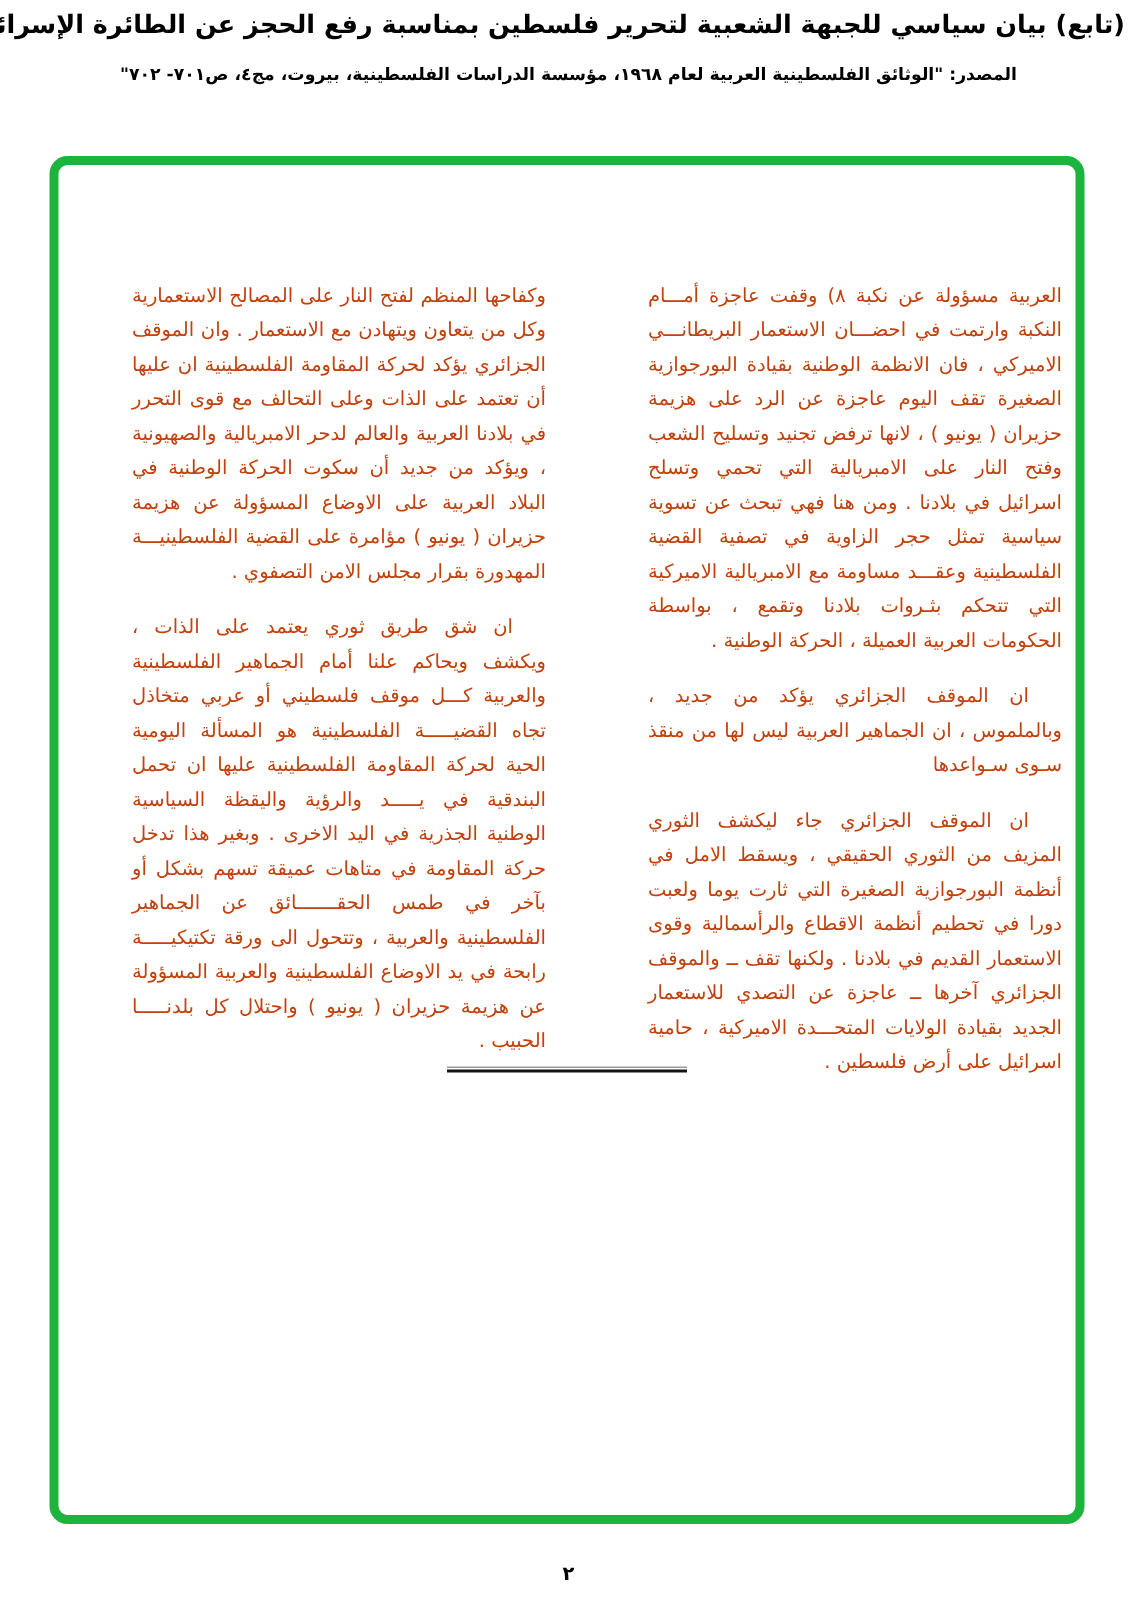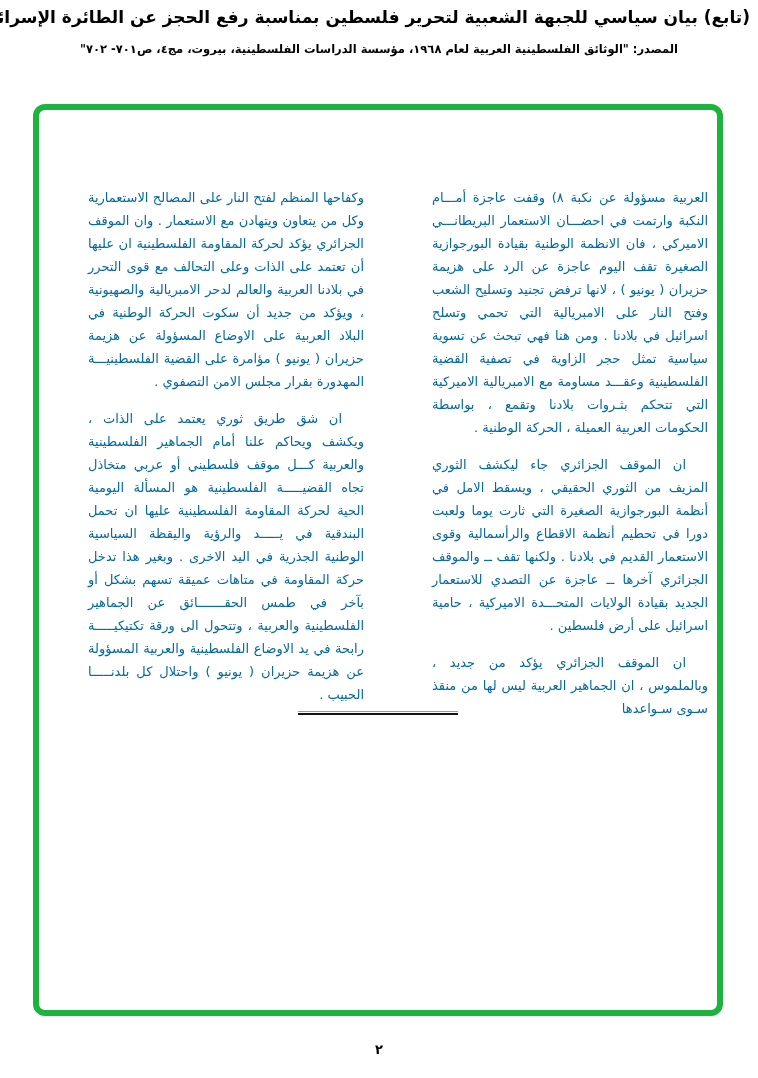--- a/index.html
+++ b/index.html
@@ -51,21 +51,21 @@
     display: flex;
     direction: rtl;            
     gap: 29px;
   }
   .col {
     flex: 1 1 0;
     direction: rtl;
     text-align: justify;
     font-size: 13px;
     line-height: 23px;
-    color: #0369a1;
+    color: #c2410c;
     margin-left: 39px;
   }
   .col p { margin: 0 0 14px 0; }
   .col p.indent { text-indent: 22px; }
 
   .divider {
     position: absolute;
     top: 601px;
     left: 50%;
     transform: translateX(-50%);
@@ -94,22 +94,22 @@
   <div class="header-title">(تابع) بيان سياسي للجبهة الشعبية لتحرير فلسطين بمناسبة رفع الحجز عن الطائرة الإسرائيلية التي أختطفها فدائيو الجبهة إلى الجزائر</div>
 
   <div class="header-source">المصدر: "الوثائق الفلسطينية العربية لعام ١٩٦٨، مؤسسة الدراسات الفلسطينية، بيروت، مج٤، ص٧٠١- ٧٠٢"</div>
 
   <div class="green-box" style="border-color: rgb(28, 180, 60);">
 
     <div class="columns">
 
       <div class="col">
         <p>العربية مسؤولة عن نكبة ٨) وقفت عاجزة أمـــام النكبة وارتمت في احضـــان الاستعمار البريطانـــي الاميركي ، فان الانظمة الوطنية بقيادة البورجوازية الصغيرة تقف اليوم عاجزة عن الرد على هزيمة حزيران ( يونيو ) ، لانها ترفض تجنيد وتسليح الشعب وفتح النار على الامبريالية التي تحمي وتسلح اسرائيل في بلادنا . ومن هنا فهي تبحث عن تسوية سياسية تمثل حجر الزاوية في تصفية القضية الفلسطينية وعقـــد مساومة مع الامبريالية الاميركية التي تتحكم بثـروات بلادنا وتقمع ، بواسطة الحكومات العربية العميلة ، الحركة الوطنية .</p>
+        <p class="indent">ان الموقف الجزائري يؤكد من جديد ، وبالملموس ، ان الجماهير العربية ليس لها من منقذ سـوى سـواعدها</p>
         <p class="indent">ان الموقف الجزائري جاء ليكشف الثوري المزيف من الثوري الحقيقي ، ويسقط الامل في أنظمة البورجوازية الصغيرة التي ثارت يوما ولعبت دورا في تحطيم أنظمة الاقطاع والرأسمالية وقوى الاستعمار القديم في بلادنا . ولكنها تقف ــ والموقف الجزائري آخرها ــ عاجزة عن التصدي للاستعمار الجديد بقيادة الولايات المتحـــدة الاميركية ، حامية اسرائيل على أرض فلسطين .</p>
-        <p class="indent">ان الموقف الجزائري يؤكد من جديد ، وبالملموس ، ان الجماهير العربية ليس لها من منقذ سـوى سـواعدها</p>
       </div>
 
       <div class="col">
         <p>وكفاحها المنظم لفتح النار على المصالح الاستعمارية وكل من يتعاون ويتهادن مع الاستعمار . وان الموقف الجزائري يؤكد لحركة المقاومة الفلسطينية ان عليها أن تعتمد على الذات وعلى التحالف مع قوى التحرر في بلادنا العربية والعالم لدحر الامبريالية والصهيونية ، ويؤكد من جديد أن سكوت الحركة الوطنية في البلاد العربية على الاوضاع المسؤولة عن هزيمة حزيران ( يونيو ) مؤامرة على القضية الفلسطينيـــة المهدورة بقرار مجلس الامن التصفوي .</p>
         <p class="indent">ان شق طريق ثوري يعتمد على الذات ، ويكشف ويحاكم علنا أمام الجماهير الفلسطينية والعربية كـــل موقف فلسطيني أو عربي متخاذل تجاه القضيـــــة الفلسطينية هو المسألة اليومية الحية لحركة المقاومة الفلسطينية عليها ان تحمل البندقية في يـــــد والرؤية واليقظة السياسية الوطنية الجذرية في اليد الاخرى . وبغير هذا تدخل حركة المقاومة في متاهات عميقة تسهم بشكل أو بآخر في طمس الحقـــــــائق عن الجماهير الفلسطينية والعربية ، وتتحول الى ورقة تكتيكيـــــة رابحة في يد الاوضاع الفلسطينية والعربية المسؤولة عن هزيمة حزيران ( يونيو ) واحتلال كل بلدنـــــا الحبيب .</p>
       </div>
 
     </div>
 
     <div class="divider"></div>

